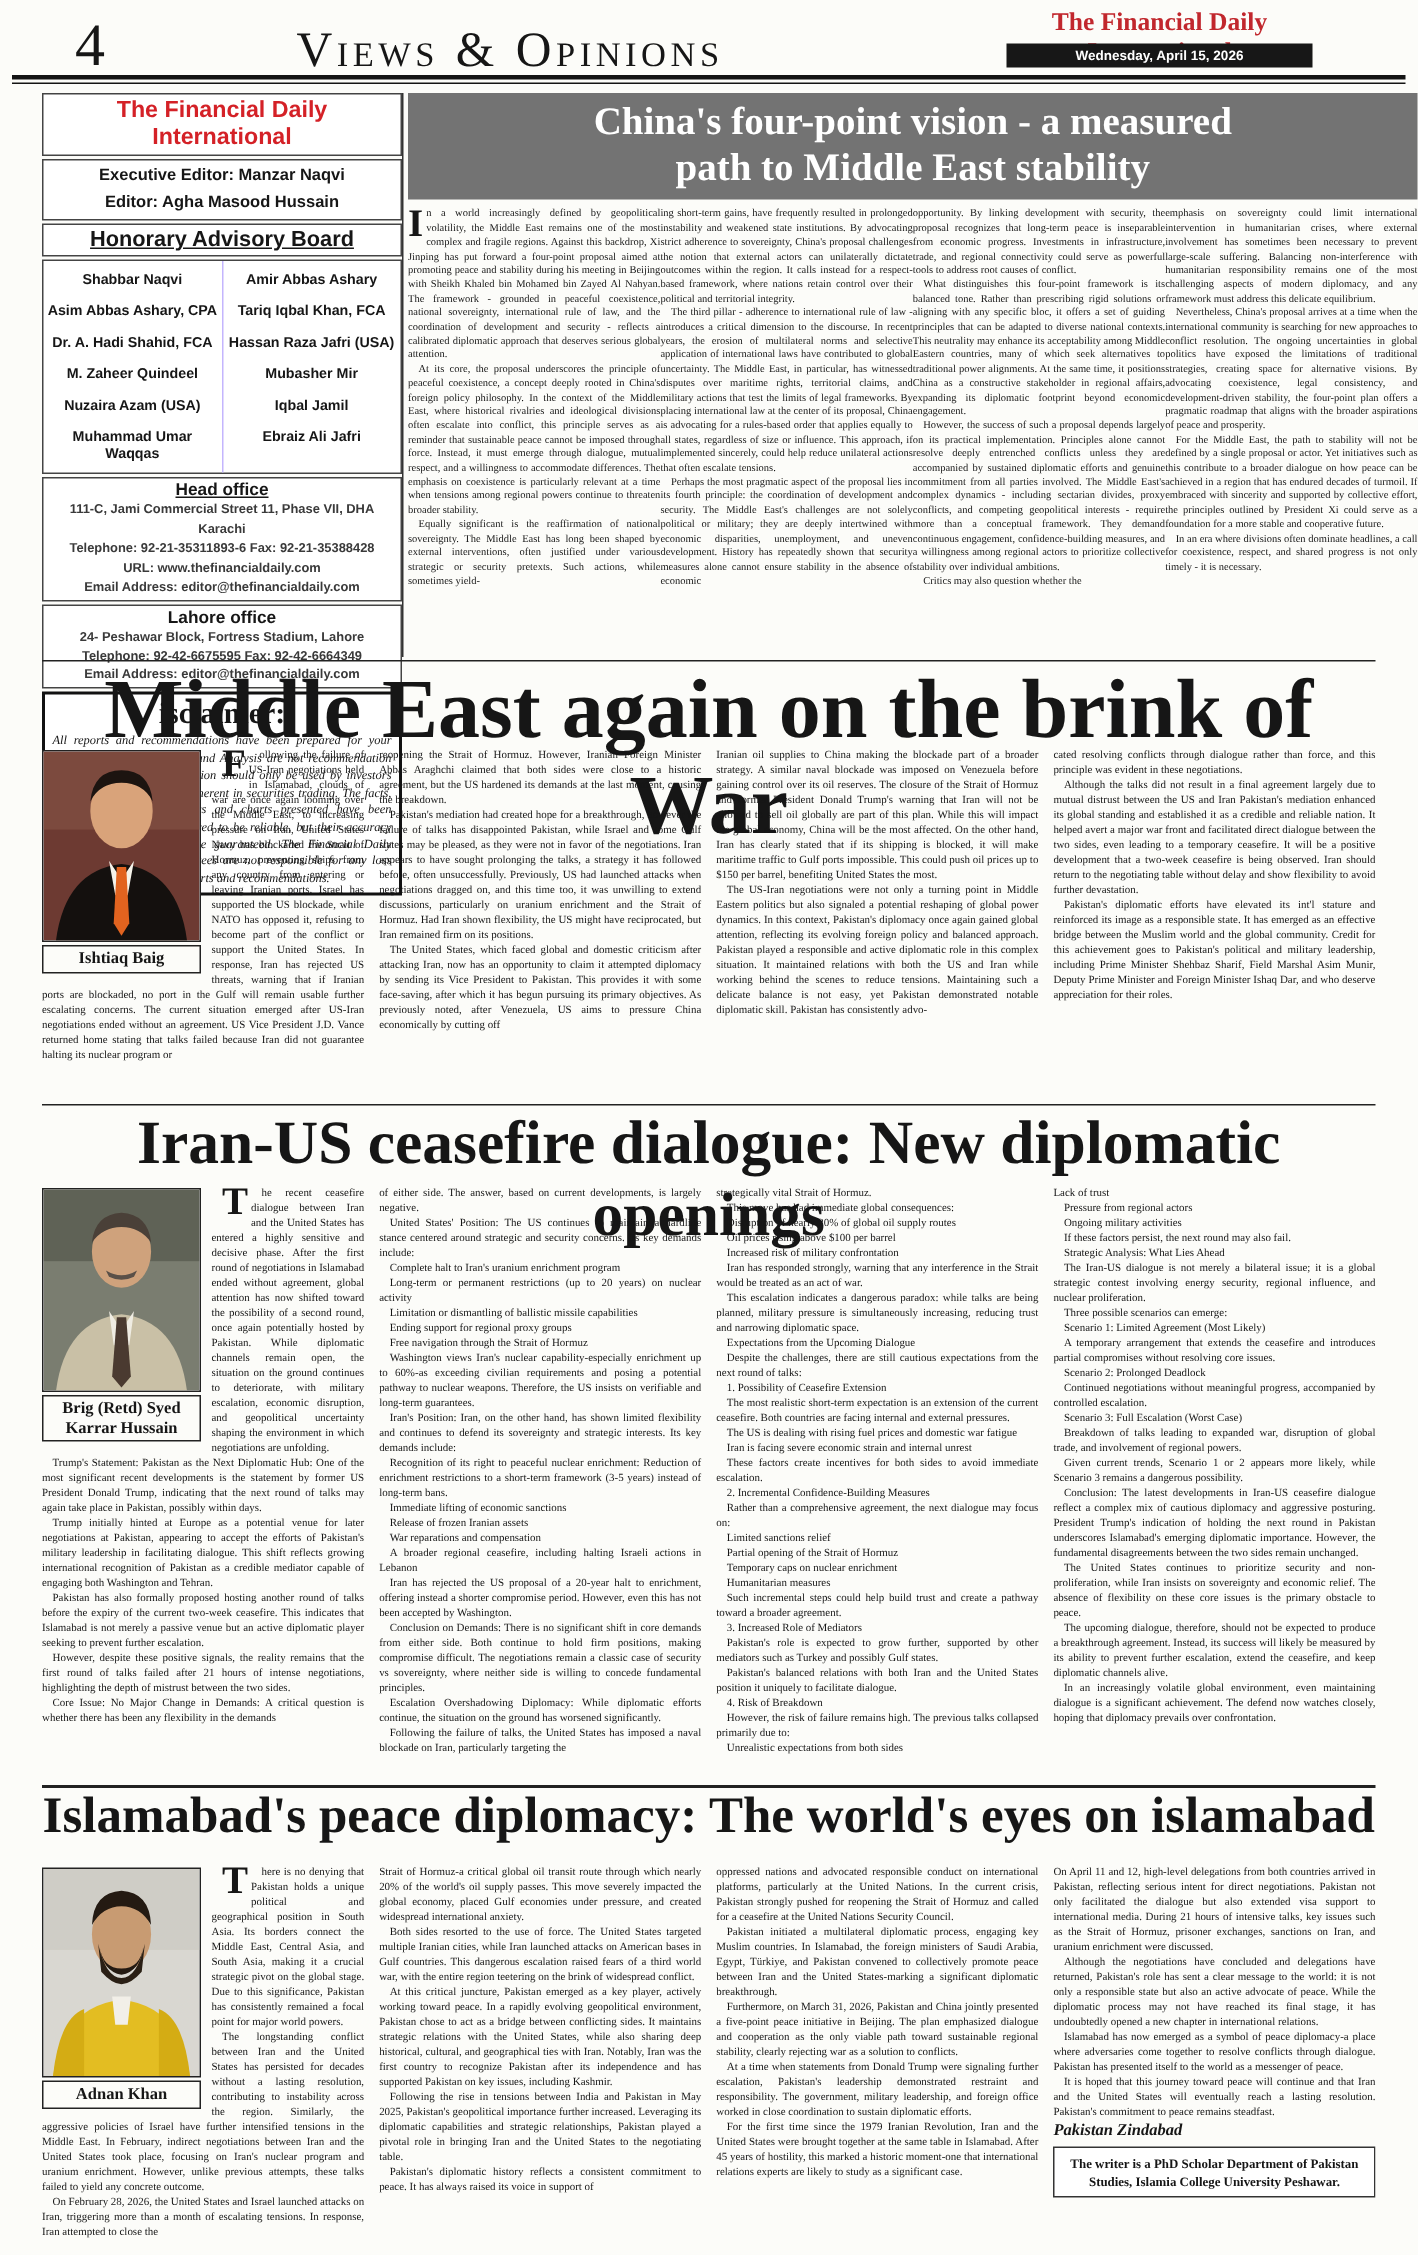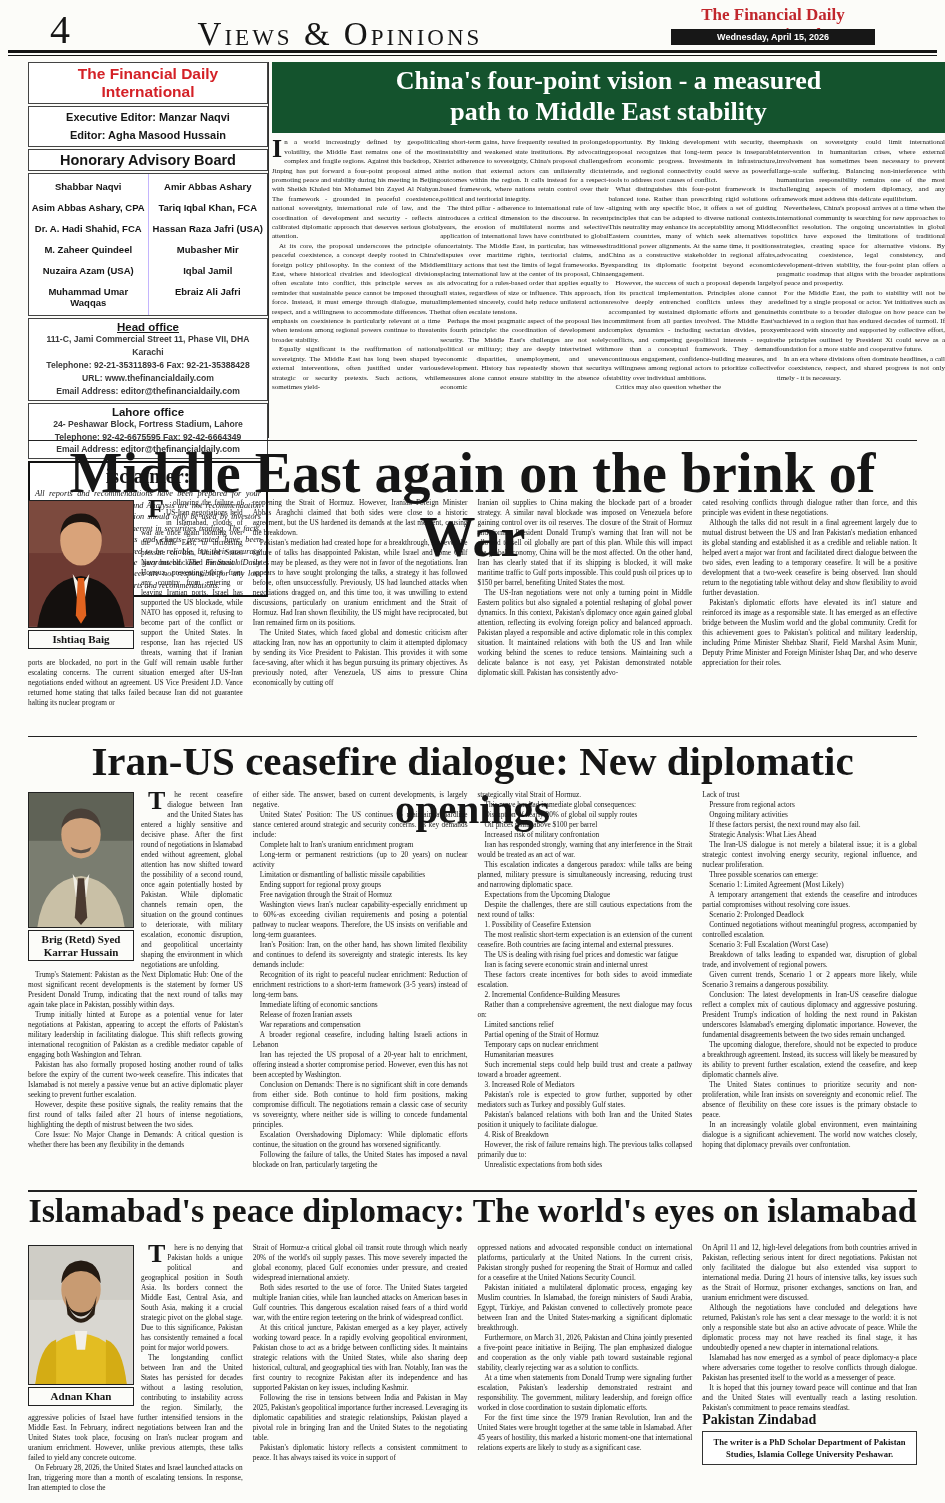--- a/index.html
+++ b/index.html
@@ -14,34 +14,34 @@
            font-weight:bold;font-size:17px;font-family:"Liberation Serif",serif;}
   .dateband{position:absolute;right:70px;top:29px;width:204px;text-align:center;background:#171717;
             color:#fff;font:bold 9px "Liberation Sans",sans-serif;padding:3px 0;}
   .hdrrule{position:absolute;top:50px;left:8px;width:929px;height:1px;
            border-top:3px solid #141414;border-bottom:1px solid #141414;padding-top:1px;}
   
   .mast{position:absolute;left:28px;top:62px;width:240px;font-family:"Liberation Sans",sans-serif;}
   .mbox{border:1px solid #444;background:#fff;margin-bottom:2px;padding:2px 3px;}
   .mtitle{color:#d42127;font-weight:bold;font-size:15.5px;text-align:center;}
   .meds{font-weight:bold;font-size:11px;text-align:center;line-height:1.6;}
-  .mboard{font-weight:bold;font-size:14.5px;text-align:center;}
+  .mboard{font-weight:bold;font-size:14.5px;text-align:center;text-decoration:underline;}
   .advwrap{display:flex;border:1px solid #444;background:#fff;margin-bottom:2px;}
   .advcol{flex:1;padding:2px 0;}
   .advcol:first-child{border-right:1px solid #c4b5fd;}
   .advcol div{font-weight:bold;font-size:9.5px;text-align:center;padding:5px 2px;}
   .offttl{font-weight:bold;font-size:11.5px;text-align:center;text-decoration:underline;}
   .offttl2{font-weight:bold;font-size:11.5px;text-align:center;}
   .offlines div{font-size:8.6px;font-weight:bold;color:#3a3a3a;text-align:center;line-height:1.5;}
   .discbox{border:2px solid #111;background:#fff;padding:2px 5px 4px;}
   .discttl{font-family:"Liberation Serif",serif;font-weight:bold;font-size:20px;text-align:center;}
   .disctxt{font-family:"Liberation Serif",serif;font-style:italic;font-size:8.3px;line-height:1.38;text-align:justify;}
   
   .china{position:absolute;left:272px;top:62px;width:673px;}
-  .chinaband{background:#14532d;color:#fff;text-align:center;padding:4px 0 6px;}
+  .chinaband{background:#737373;color:#fff;text-align:center;padding:4px 0 6px;}
   .chinaband div{font-weight:bold;font-size:26px;line-height:1.18;font-family:"Liberation Serif",serif;}
   .chinabody{display:flex;gap:0;margin-top:5px;height:308px;overflow:hidden;}
   .ccol{flex:1;font-size:7px;line-height:9.4px;text-align:justify;}
   .vline{position:absolute;left:268px;top:62px;height:376px;border-left:1px solid #333;}
   
   p{margin:0;}
   .bcol p{text-indent:7px;}
   .bcol p:first-child{text-indent:0;}
   .ccol p{text-indent:7px;margin:0;}
   .ccol p:first-child{text-indent:0;}
@@ -51,21 +51,21 @@
   .headline{position:absolute;left:28px;width:889px;text-align:center;font-weight:bold;
             font-family:"Liberation Serif",serif;}
   .abody{position:absolute;left:28px;width:889px;display:flex;gap:10px;overflow:hidden;}
   .bcol{flex:1;font-size:7.3px;line-height:10px;text-align:justify;}
   
   .photobox{float:left;width:106px;margin:2px 7px 2px 0;}
   .photobox svg{display:block;border:1px solid #222;background:#fff;}
   .caption{border:1px solid #222;margin-top:2px;text-align:center;font-weight:bold;
            font-size:11px;font-family:"Liberation Serif",serif;padding:2px 0;line-height:1.15;}
   
-  .closingline{font-weight:bold;font-size:14px;margin-top:2px;}
+  .closingline{font-weight:bold;font-size:11px;margin-top:2px;font-style:italic;}
   .writerbox{border:1.5px solid #333;margin-top:6px;padding:4px 5px;text-align:center;
              font-weight:bold;font-size:8.6px;line-height:1.4;background:#fff;}
 </style>
 </head>
 <body>
 
 <div class="hdr">
   <div class="pagenum">4</div>
   <div class="secttl">Views &amp; Opinions</div>
   <div class="papname">The Financial Daily International</div>
@@ -277,23 +277,23 @@
       <p>The Iran-US dialogue is not merely a bilateral issue; it is a global strategic contest involving energy security, regional influence, and nuclear proliferation.</p>
       <p>Three possible scenarios can emerge:</p>
       <p>Scenario 1: Limited Agreement (Most Likely)</p>
       <p>A temporary arrangement that extends the ceasefire and introduces partial compromises without resolving core issues.</p>
       <p>Scenario 2: Prolonged Deadlock</p>
       <p>Continued negotiations without meaningful progress, accompanied by controlled escalation.</p>
       <p>Scenario 3: Full Escalation (Worst Case)</p>
       <p>Breakdown of talks leading to expanded war, disruption of global trade, and involvement of regional powers.</p>
       <p>Given current trends, Scenario 1 or 2 appears more likely, while Scenario 3 remains a dangerous possibility.</p>
       <p>Conclusion: The latest developments in Iran-US ceasefire dialogue reflect a complex mix of cautious diplomacy and aggressive posturing. President Trump's indication of holding the next round in Pakistan underscores Islamabad's emerging diplomatic importance. However, the fundamental disagreements between the two sides remain unchanged.</p>
+      <p>The United States continues to prioritize security and non-proliferation, while Iran insists on sovereignty and economic relief. The absence of flexibility on these core issues is the primary obstacle to peace.</p>
       <p>The upcoming dialogue, therefore, should not be expected to produce a breakthrough agreement. Instead, its success will likely be measured by its ability to prevent further escalation, extend the ceasefire, and keep diplomatic channels alive.</p>
-      <p>The United States continues to prioritize security and non-proliferation, while Iran insists on sovereignty and economic relief. The absence of flexibility on these core issues is the primary obstacle to peace.</p>
-      <p>In an increasingly volatile global environment, even maintaining dialogue is a significant achievement. The world now watches closely, hoping that diplomacy prevails over confrontation.</p>
+      <p>In an increasingly volatile global environment, even maintaining dialogue is a significant achievement. The defend now watches closely, hoping that diplomacy prevails over confrontation.</p>
     </div>
 </div>
 
 <div class="sep" style="top:1190px;border-top-width:2px;"></div>
 <div class="headline" style="top:1192px;font-size:34px;">Islamabad's peace diplomacy: The world's eyes on islamabad</div>
 <div class="abody" style="top:1243px;height:256px;">
   <div class="bcol dropcap">
     <div class="photobox">
       <svg width="104" height="138" viewBox="0 0 100 133">
         <rect width="100" height="133" fill="#d9d7d1"></rect>

